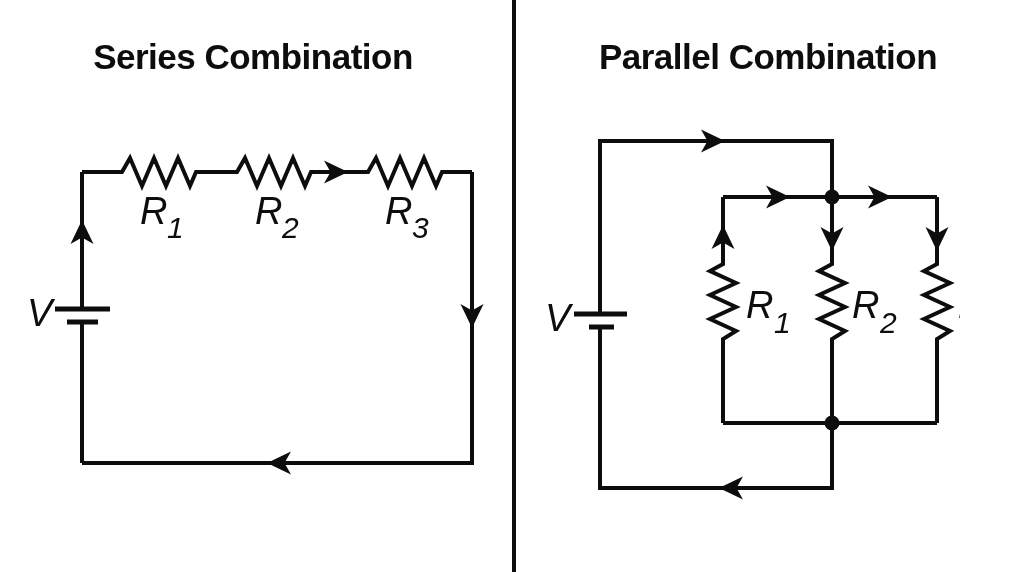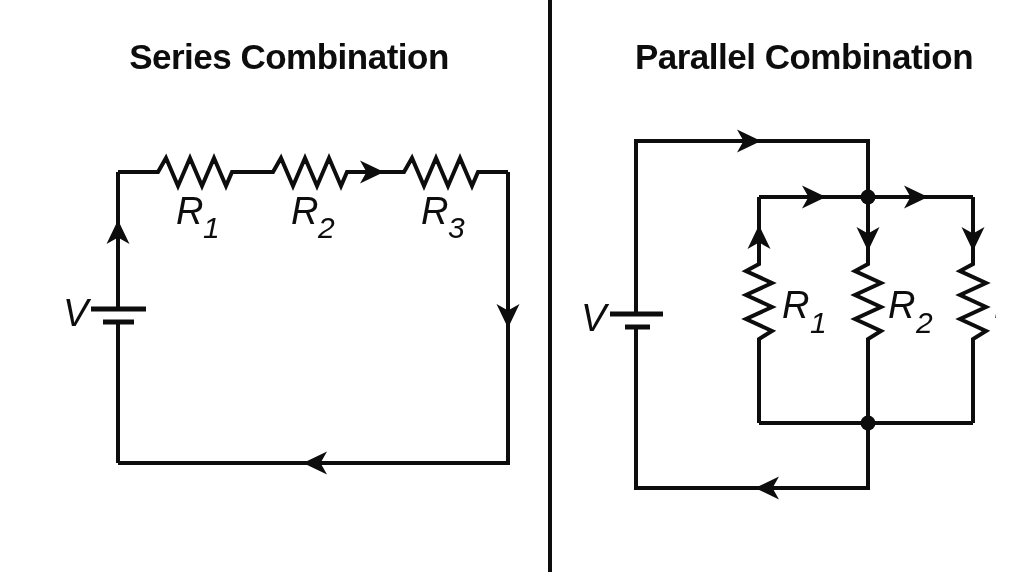--- a/index.html
+++ b/index.html
@@ -6,21 +6,20 @@
     margin: 0;
     padding: 0;
     background: #ffffff;
   }
   .canvas {
     position: relative;
     width: 960px;
     height: 572px;
     background: #ffffff;
     overflow: hidden;
-    padding-left: 36px;
   }
   svg { display: block; }
   .wire {
     fill: none;
     stroke: #0d0d0d;
     stroke-width: 4;
     stroke-linejoin: miter;
     stroke-linecap: butt;
   }
   .plate {

